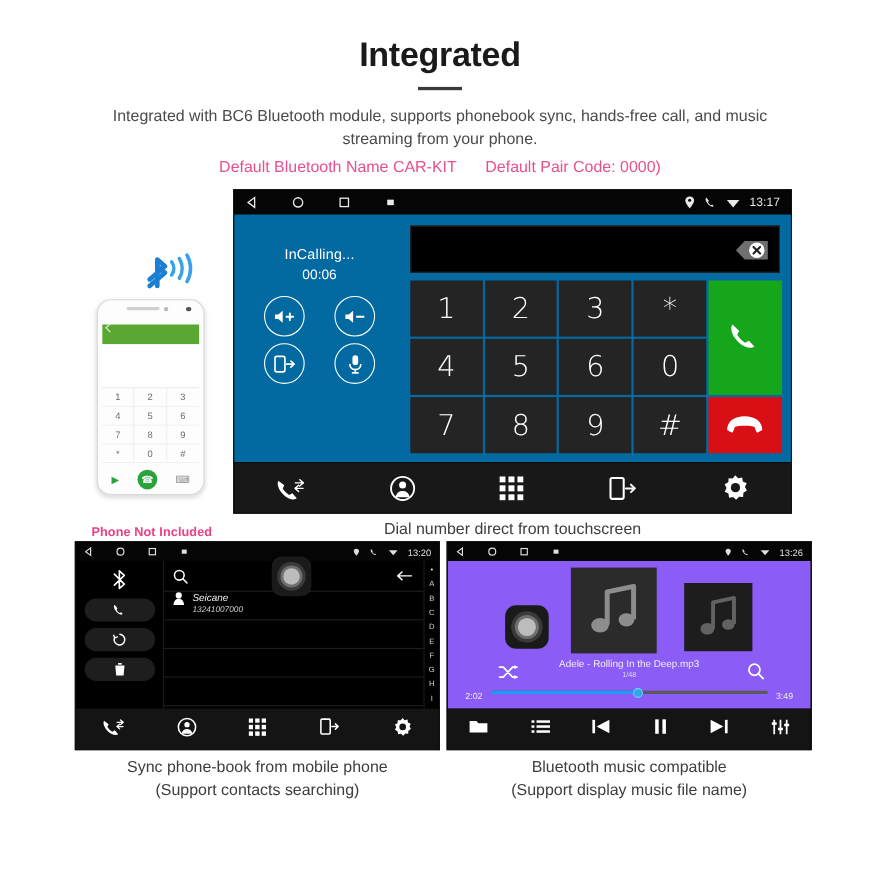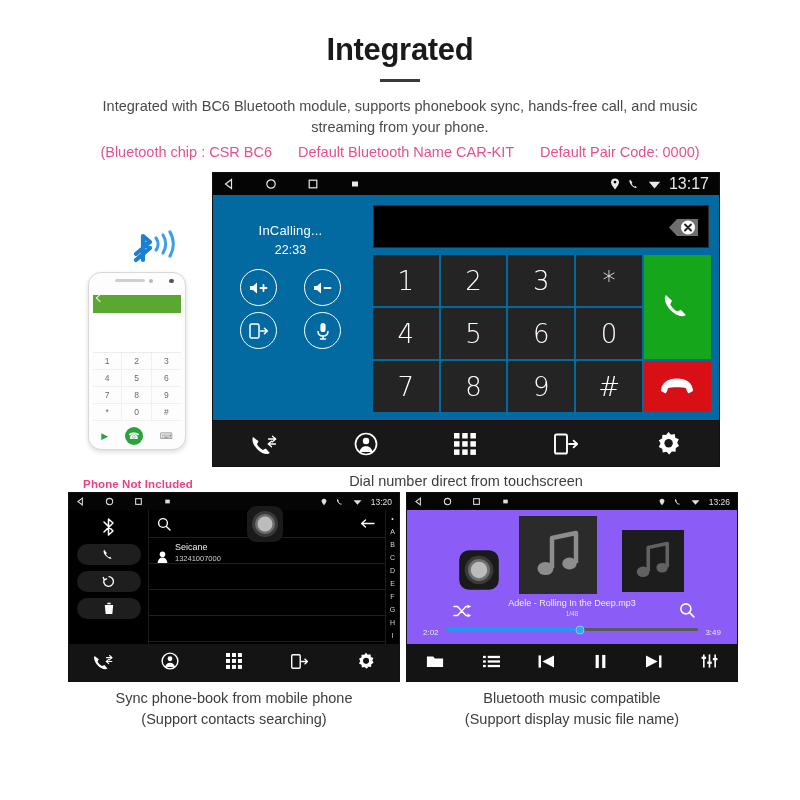--- a/index.html
+++ b/index.html
@@ -99,21 +99,21 @@
   .hu-big {
     position: absolute; left: 212px; top: 0px;
     width: 508px; height: 295px;
     background: #000; border: 1px solid #111;
   }
 
   
   .sbar { height: 22px; background:#050505; display:flex; align-items:center;
           padding: 0 10px; color:#e8e8e8; }
   .sbar-left { display:flex; align-items:center; gap: 30px; }
-  .sbar-right { margin-left:auto; display:flex; align-items:center; gap: 8px; font-size: 16px; }
+  .sbar-right { margin-left:auto; display:flex; align-items:center; gap: 8px; font-size: 11px; }
   .sbar svg { display:block; }
 
   .hu-body { position:relative; background:#0369a1; }
 
   .callinfo {
     position:absolute; left:0; top:0; width:155px; height:100%;
     display:flex; flex-direction:column; align-items:center;
     padding-top: 28px; color:#fff;
   }
   .callinfo .status { font-size: 13px; letter-spacing:.2px; }
@@ -178,22 +178,22 @@
   .ct-body { position:relative; height: 134px; background:#000; display:flex; }
   .ct-side { width: 80px; border-right:1px solid #1c1c1c;
              display:flex; flex-direction:column; align-items:center; padding-top:6px; gap:6px;}
   .pill { width: 64px; height: 21px; border-radius: 11px; background:#1e1e1e;
           display:flex;align-items:center;justify-content:center;}
   .ct-main { flex:1; position:relative; }
   .ct-searchrow { height: 28px; border-bottom:1px solid #1e1e1e; position:relative;
                   display:flex; align-items:center; padding:0 8px; }
   .ct-knob { position:absolute; left: 96px; top: -6px; }
   .ct-back { position:absolute; right: 10px; top: 8px; }
-  .ct-row { height: 26px; border-bottom:1px solid #1e1e1e; display:flex; align-items:flex-end;
-            padding:0 8px; color:#f0f0f0; gap:7px;}
+  .ct-row { height: 26px; border-bottom:1px solid #1e1e1e; display:flex; align-items:flex-start;
+            padding:0 8px; color:#f0f0f0; gap:7px;font-style:italic;}
   .ct-name { font-size: 9px; line-height:1.25; }
   .ct-num  { font-size: 7.5px; color:#cfcfcf; line-height:1.25; }
   .ct-index { width: 14px; border-left:1px solid #1c1c1c; display:flex; flex-direction:column;
               align-items:center; justify-content:space-around; color:#d5d5d5;
               font-size: 7px; padding: 2px 0; }
   .navbar-s { height: 38px; background:#141414; display:flex; align-items:center;
               justify-content: space-around; }
 
   
   .mu-body { position:relative; height: 134px; background:#8b5cf6; }
@@ -222,21 +222,20 @@
 </head>
 <body>
 
 <div class="page">
 
   <div class="header">
     <div class="title">Integrated</div>
     <div class="title-rule"></div>
     <div class="subtitle">Integrated with BC6 Bluetooth module, supports phonebook sync, hands-free call, and music streaming from your phone.</div>
     <div class="specs">
-      <span>(Bluetooth chip : CSR BC6</span>
       <span>Default Bluetooth Name CAR-KIT</span>
       <span>Default Pair Code: 0000)</span>
     </div>
   </div>
 
   <div class="main-row">
 
     <div class="phone-wrap">
       <svg class="bt-badge" viewBox="0 0 70 50">
         <path d="M18 34 L32 22 L25 16 L25 34 L25 10 L32 16 L18 28" fill="none" stroke="#1b7fd4" stroke-width="4.2" stroke-linejoin="round" stroke-linecap="round"></path>
@@ -306,21 +305,21 @@
               <path d="M0.8 2.8 L6.5 9.6 L12.2 2.8 Z" fill="#e8e8e8"></path>
             </svg>
           <span>13:17</span>
         </div>
       </div>
 
       <div class="hu-body" style="height:225px;">
 
         <div class="callinfo">
           <div class="status">InCalling...</div>
-          <div class="timer">22:33</div>
+          <div class="timer">00:06</div>
           <div class="cbtns">
             <div class="cbtn">
               <svg width="22" height="18" viewBox="0 0 22 18">
                   <path d="M2 7 L5 7 L9 3.5 L9 14.5 L5 11 L2 11 Z" fill="#fff"></path>
                   <path d="M12.5 9 H18.5 M15.5 6 V12" stroke="#fff" stroke-width="1.8" stroke-linecap="round"></path>
                 </svg>
             </div>
             <div class="cbtn">
               <svg width="22" height="18" viewBox="0 0 22 18">
                   <path d="M2 7 L5 7 L9 3.5 L9 14.5 L5 11 L2 11 Z" fill="#fff"></path>

